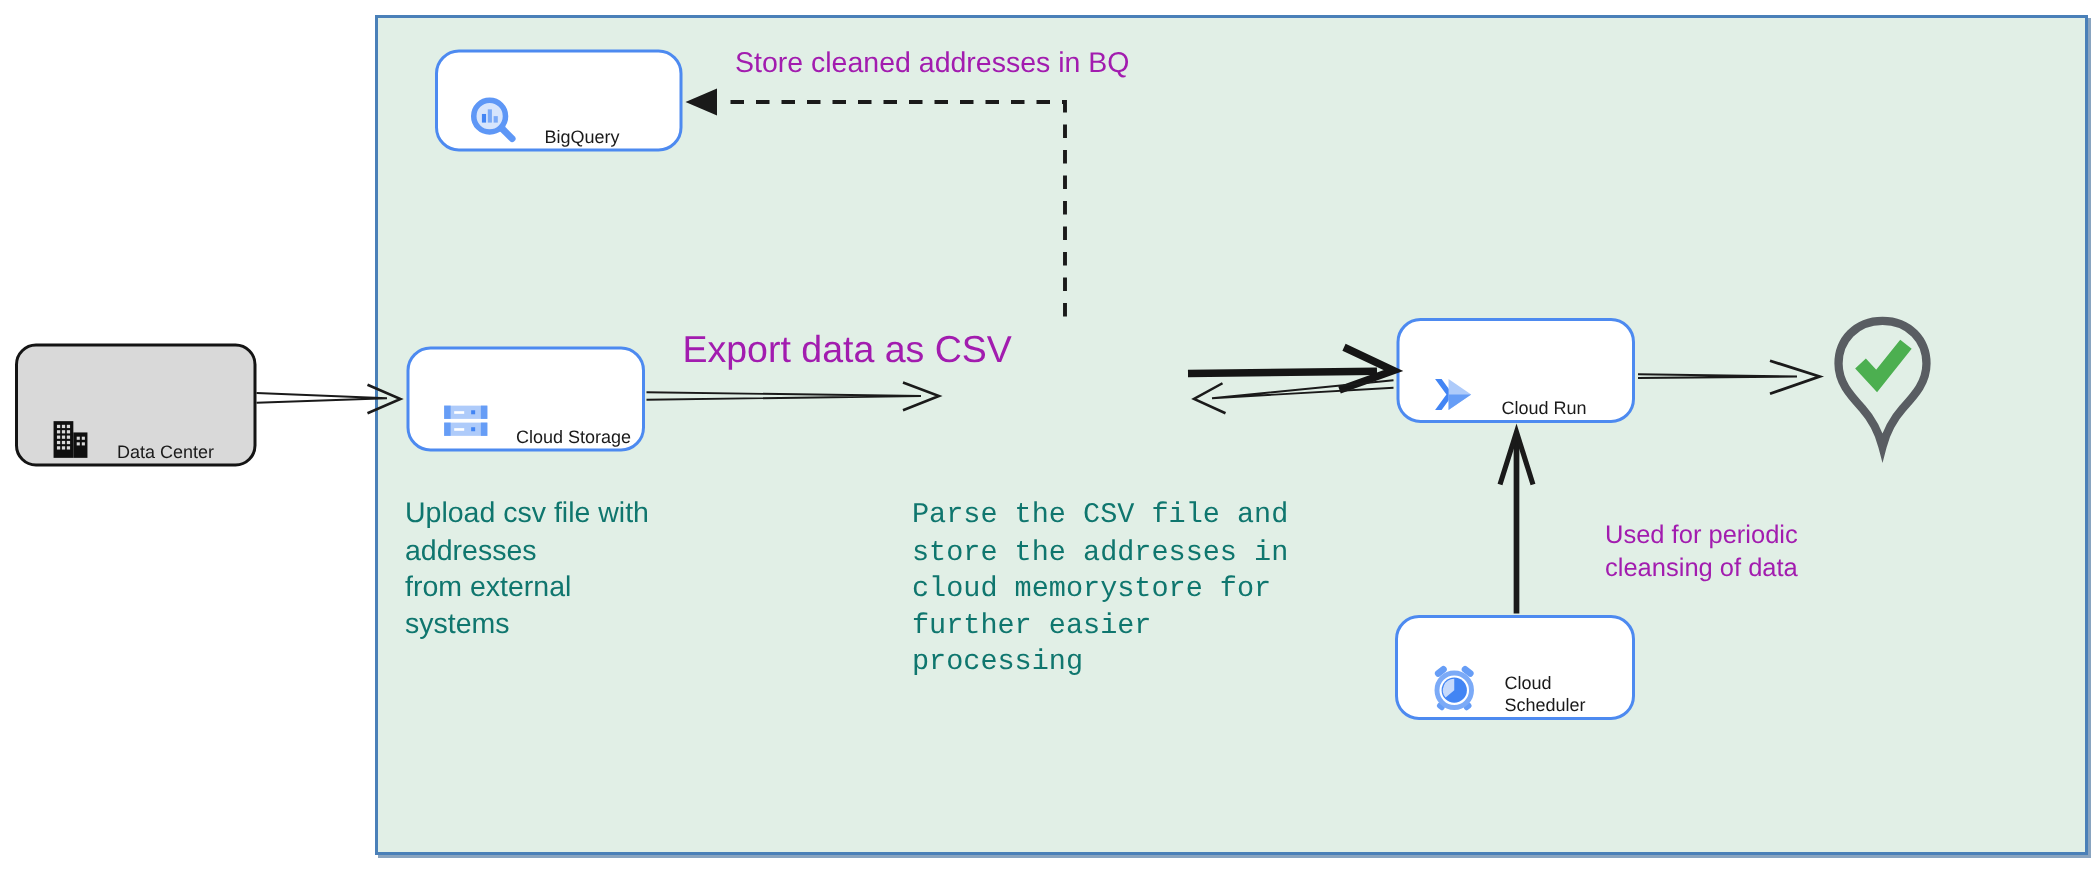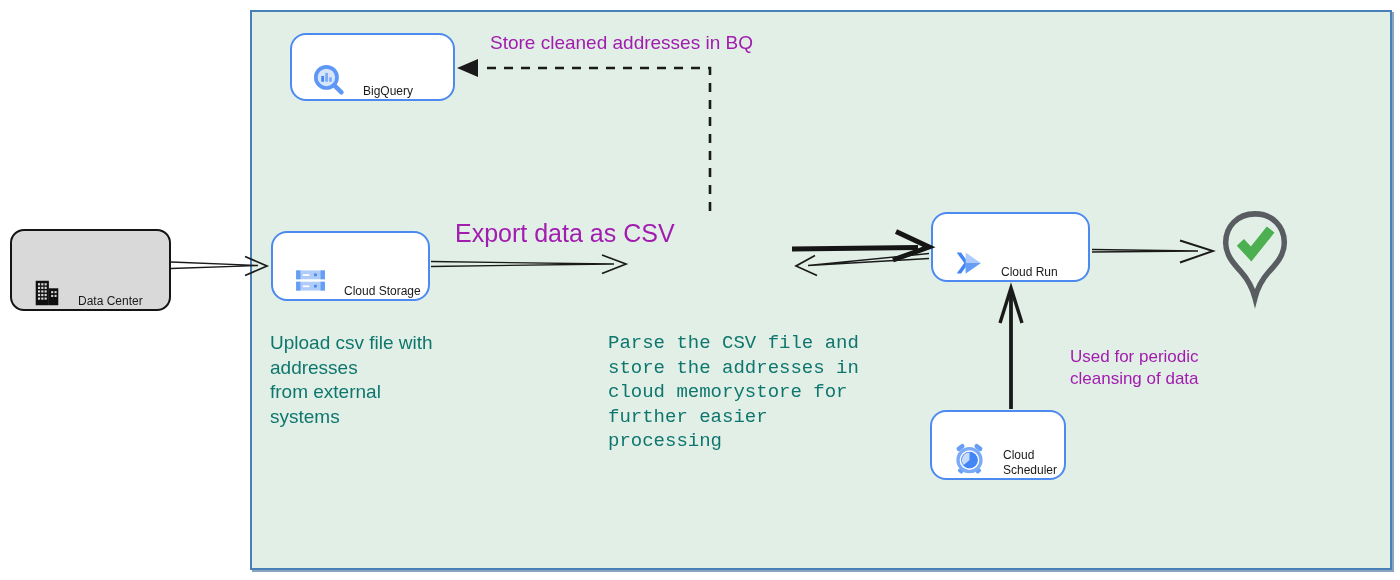--- a/index.html
+++ b/index.html
@@ -32,21 +32,21 @@
   .node.dc{
     background:var(--datacenter-fill);border:2px solid var(--datacenter-border);
     border-radius:14px;
   }
   .node .icon{display:flex;align-items:center;justify-content:center;}
 
   .n-bigquery{left:290px;top:33px;width:165px;height:68px;}
   .n-storage{left:271px;top:231px;width:159px;height:70px;border-radius:16px;}
   .n-memorystore{left:630px;top:229px;width:161px;height:71px;}
   .n-run{left:931px;top:212px;width:159px;height:70px;}
-  .n-scheduler{left:930px;top:410px;width:136px;height:70px;}
+  .n-scheduler{left:930px;top:410px;width:160px;height:70px;}
   .n-datacenter{left:10px;top:229px;width:161px;height:82px;}
 
   .annotation{
     position:absolute;z-index:6;font-size:19px;line-height:24.5px;
     white-space:pre-line;color:#0f766e;
   }
   .a-upload{left:270px;top:331px;width:230px;}
   .a-parse{left:608px;top:331px;width:260px;font-family:Liberation Mono, monospace;}
 
   .edge-label{position:absolute;z-index:6;color:#a21caf;white-space:pre-line;}

